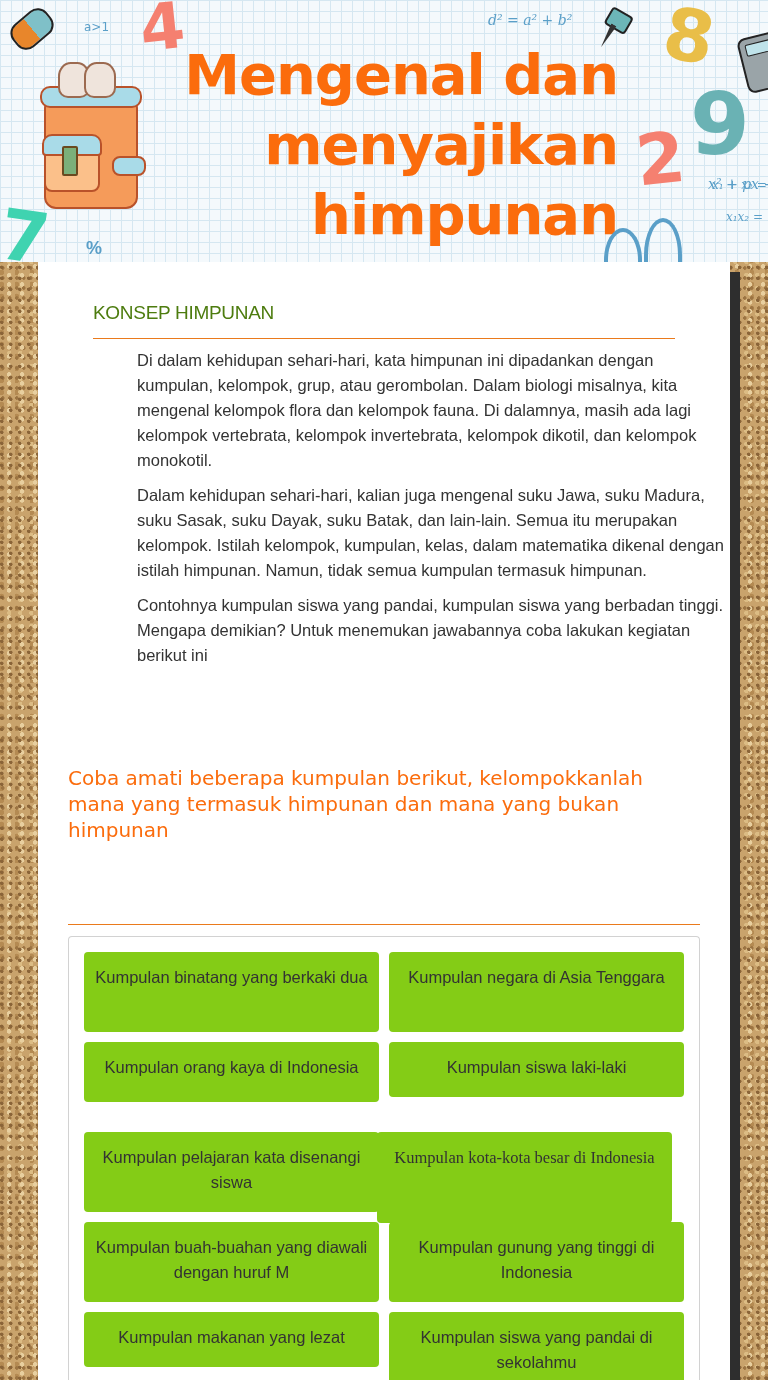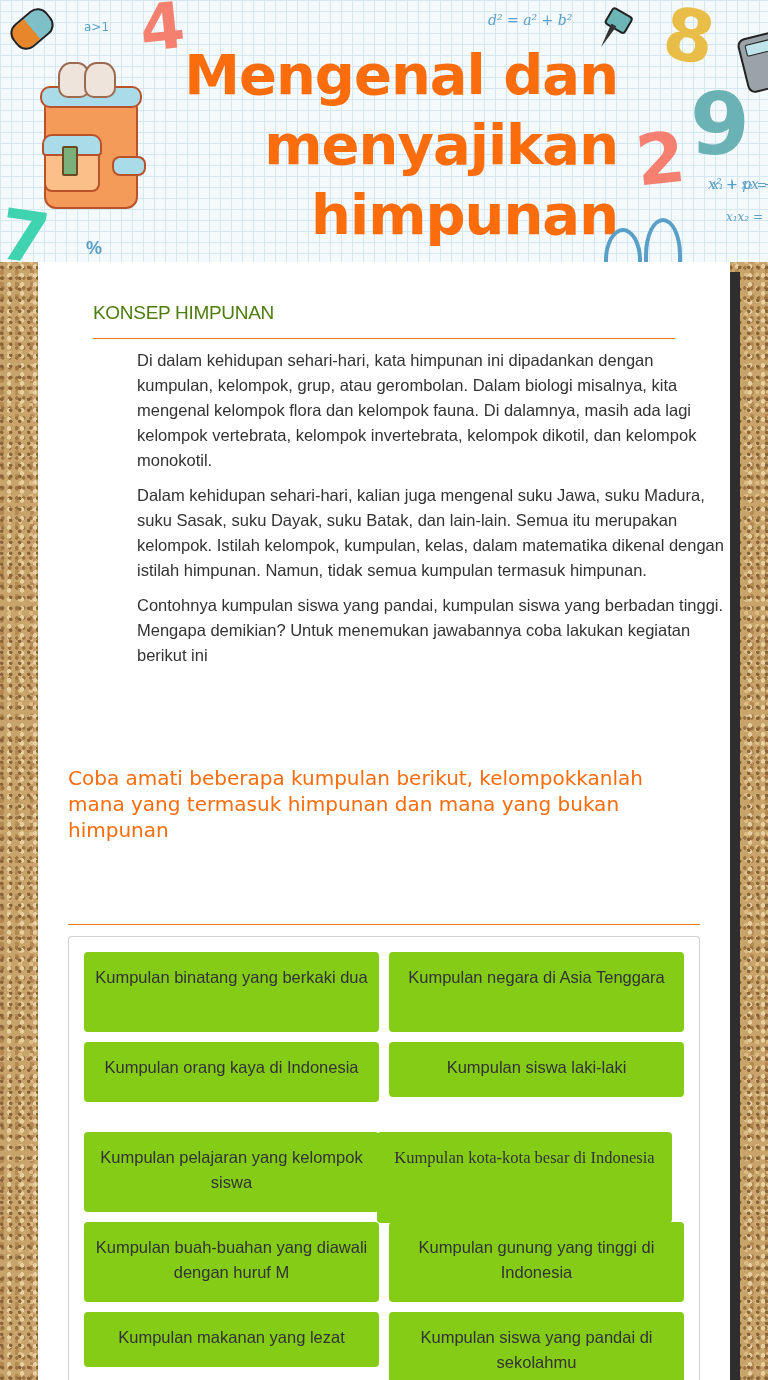--- a/index.html
+++ b/index.html
@@ -127,20 +127,20 @@
   </div>
 
   <div class="task-title">Coba amati beberapa kumpulan berikut, kelompokkanlah mana yang termasuk himpunan dan mana yang bukan himpunan</div>
   <div class="task-rule"></div>
 
   <div class="card-box">
     <div class="chip" style="left:15px;top:15px;height:80px;">Kumpulan binatang yang berkaki dua</div>
     <div class="chip" style="left:320px;top:15px;height:80px;">Kumpulan negara di Asia Tenggara</div>
     <div class="chip" style="left:15px;top:105px;height:60px;">Kumpulan orang kaya di Indonesia</div>
     <div class="chip" style="left:320px;top:105px;height:55px;">Kumpulan siswa laki-laki</div>
-    <div class="chip" style="left:15px;top:195px;height:80px;">Kumpulan pelajaran yang kelompok siswa</div>
+    <div class="chip" style="left:15px;top:195px;height:80px;">Kumpulan pelajaran kata disenangi siswa</div>
     <div class="chip" style="left:308px;top:195px;height:91px;font-family:Liberation Serif, serif;">Kumpulan kota-kota besar di Indonesia</div>
     <div class="chip" style="left:15px;top:285px;height:80px;">Kumpulan buah-buahan yang diawali dengan huruf M</div>
     <div class="chip" style="left:320px;top:285px;height:80px;">Kumpulan gunung yang tinggi di Indonesia</div>
     <div class="chip" style="left:15px;top:375px;height:55px;">Kumpulan makanan yang lezat</div>
     <div class="chip" style="left:320px;top:375px;height:80px;">Kumpulan siswa yang pandai di sekolahmu</div>
   </div>
 </div>
 
 </body></html>

